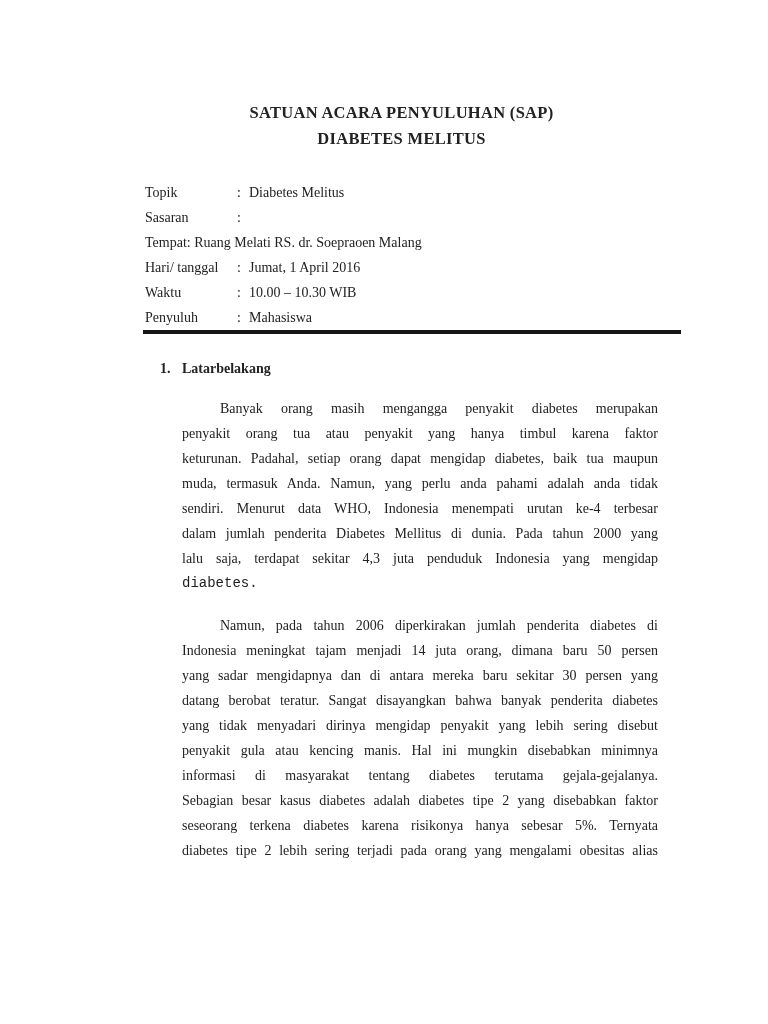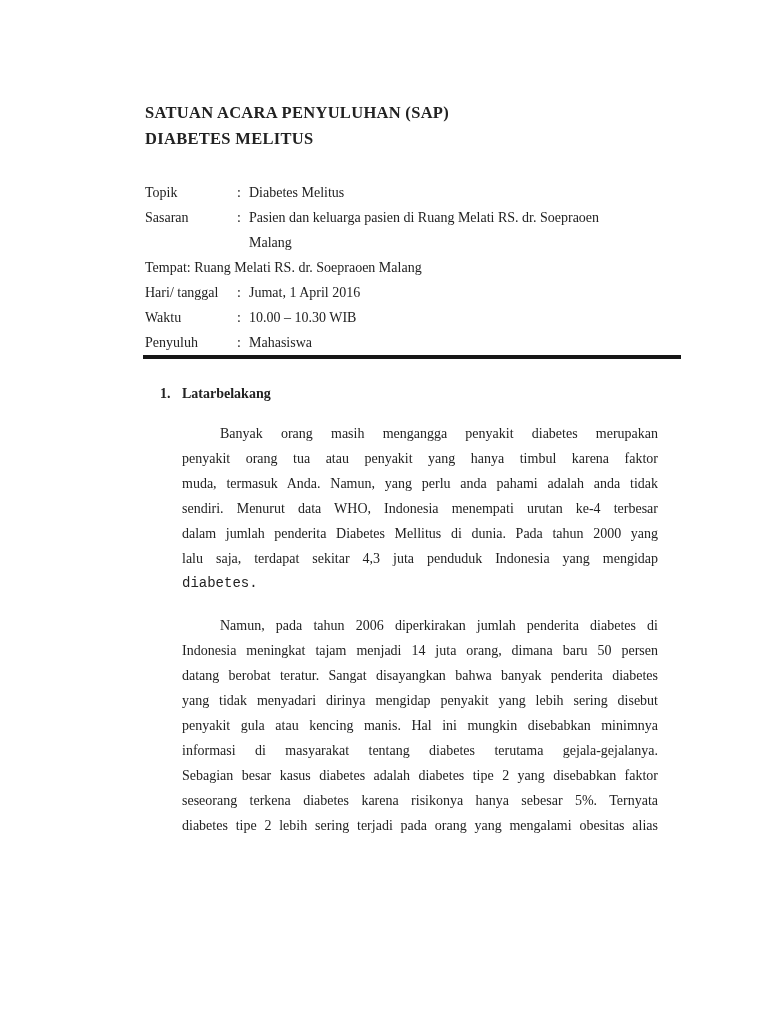--- a/index.html
+++ b/index.html
@@ -12,21 +12,21 @@
     height: 1024px;
     overflow: hidden;
     font-family: "Liberation Serif", "DejaVu Serif", serif;
     font-size: 14px;
     color: #222222;
   }
   .content {
     padding: 100px 110px 0 145px; 
   }
   .doc-title {
-    text-align: left;
+    text-align: center;
     font-weight: bold;
     font-size: 16.5px;
     line-height: 26px;
     letter-spacing: 0.3px;
   }
   .info {
     margin-top: 28px;
     line-height: 25px;
   }
   .irow { display: flex; }
@@ -71,24 +71,20 @@
 
   <div class="info">
     <div class="irow">
       <span class="ilabel">Topik</span>
       <span class="isep">:</span>
       <span class="ival">Diabetes Melitus</span>
     </div>
     <div class="irow">
       <span class="ilabel">Sasaran</span>
       <span class="isep">:</span>
-      <span class="ival">
-        <div>Pasien dan keluarga pasien di Ruang Melati RS. dr. Soepraoen</div>
-        <div>Malang</div>
-      </span>
     </div>
     <div class="irow">
       <span>Tempat: Ruang Melati RS. dr. Soepraoen Malang</span>
     </div>
     <div class="irow">
       <span class="ilabel">Hari/ tanggal</span>
       <span class="isep">:</span>
       <span class="ival">Jumat, 1 April 2016</span>
     </div>
     <div class="irow">
@@ -106,30 +102,32 @@
   <div class="rule"></div>
 
   <div class="sec-head">
     <span class="sec-num">1.</span>
     <span>Latarbelakang</span>
   </div>
 
   <div class="para para1">
       <div class="jline">Banyak orang masih mengangga penyakit diabetes merupakan</div>
       <div class="jline">penyakit orang tua atau penyakit yang hanya timbul karena faktor</div>
+      <div class="jline">keturunan. Padahal, setiap orang dapat mengidap diabetes, baik tua maupun</div>
       <div class="jline">muda, termasuk Anda. Namun, yang perlu anda pahami adalah anda tidak</div>
       <div class="jline">sendiri. Menurut data WHO, Indonesia menempati urutan ke-4 terbesar</div>
       <div class="jline">dalam jumlah penderita Diabetes Mellitus di dunia. Pada tahun 2000 yang</div>
       <div class="jline">lalu saja, terdapat sekitar 4,3 juta penduduk Indonesia yang mengidap</div>
       <div class="jline">diabetes.</div>
     </div>
 
   <div class="para para2">
       <div class="jline">Namun, pada tahun 2006 diperkirakan jumlah penderita diabetes di</div>
       <div class="jline">Indonesia meningkat tajam menjadi 14 juta orang, dimana baru 50 persen</div>
+      <div class="jline">yang sadar mengidapnya dan di antara mereka baru sekitar 30 persen yang</div>
       <div class="jline">datang berobat teratur. Sangat disayangkan bahwa banyak penderita diabetes</div>
       <div class="jline">yang tidak menyadari dirinya mengidap penyakit yang lebih sering disebut</div>
       <div class="jline">penyakit gula atau kencing manis. Hal ini mungkin disebabkan minimnya</div>
       <div class="jline">informasi di masyarakat tentang diabetes terutama gejala-gejalanya.</div>
       <div class="jline">Sebagian besar kasus diabetes adalah diabetes tipe 2 yang disebabkan faktor</div>
       <div class="jline">seseorang terkena diabetes karena risikonya hanya sebesar 5%. Ternyata</div>
       <div class="jline">diabetes tipe 2 lebih sering terjadi pada orang yang mengalami obesitas alias</div>
     </div>
 
 </div>

